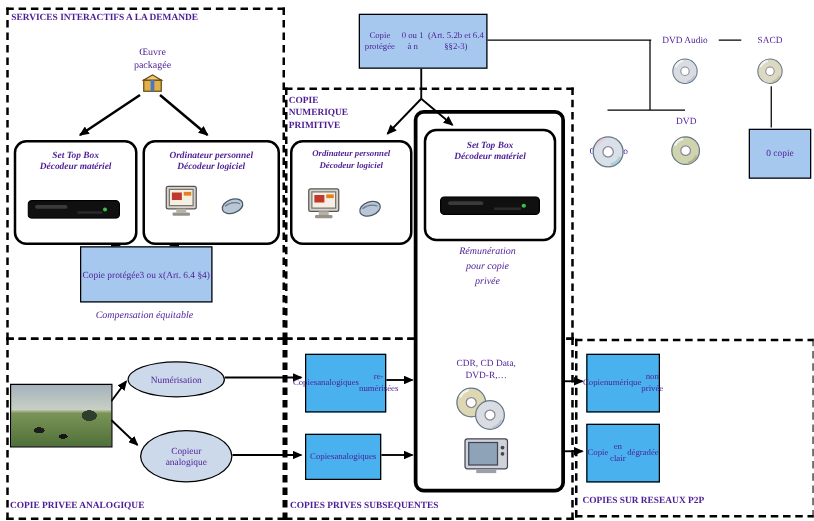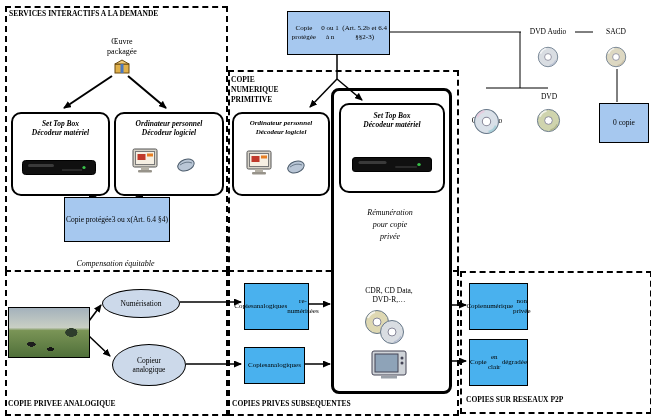--- a/index.html
+++ b/index.html
@@ -1,18 +1,18 @@
 <!DOCTYPE html>
 <html style="--box-blue-light: #a6c8ef; --box-blue-bright: #49b1ee; --ellipse-fill: #ccd9ea;"><head>
 <meta charset="utf-8">
 <style>
   html,body{margin:0;padding:0;background:#fff;}
   #canvas{
     position:relative;width:651px;height:417px;background:#fff;overflow:hidden;
-    font-family:"Liberation Serif","DejaVu Serif",serif;color:#000000;
+    font-family:"Liberation Serif","DejaVu Serif",serif;color:#4c1d95;
   }
   .region{position:absolute;border:2px dashed #000;z-index:1;background:transparent;}
   .region-label{position:absolute;font-weight:bold;font-size:7.5px;z-index:4;line-height:1.3;}
   .region-label span{display:block;}
   .thickbox{position:absolute;border:3px solid #000;border-radius:8px;background:#fff;z-index:2;}
   .rnode{position:absolute;border:2px solid #000;border-radius:10px;background:#fff;text-align:center;z-index:4;}
   .rnode .title{display:block;font-weight:bold;font-style:italic;font-size:7.5px;line-height:1.25;}
   .rnode.small .title{font-size:7px;}
   .bluebox{
     position:absolute;border:1px solid #000;background:var(--box-blue-light,#a6c8ef);
@@ -22,21 +22,21 @@
   .bluebox.bright{background:var(--box-blue-bright,#49b1ee);}
   .bluebox span{display:block;}
   .ellipse{
     position:absolute;border:1px solid #000;border-radius:50%;background:var(--ellipse-fill,#ccd9ea);
     display:flex;flex-direction:column;align-items:center;justify-content:center;
     text-align:center;font-size:7.5px;line-height:1.2;z-index:4;
   }
   .lbl{position:absolute;font-size:7.5px;text-align:center;z-index:4;line-height:1.25;}
   .lbl span{display:block;}
   .medialbl{background:#fff;}
-  .italic{font-style:italic;margin-top:12px;}
+  .italic{font-style:italic;}
   .icon{position:absolute;display:block;line-height:0;}
   .photo{
     position:absolute;width:80px;height:49px;border:1px solid #000;z-index:4;
     background:
       radial-gradient(ellipse 7px 4px at 28% 74%, #1d1d1d 60%, transparent 62%),
       radial-gradient(ellipse 6px 3px at 52% 84%, #151515 60%, transparent 62%),
       radial-gradient(ellipse 10px 7px at 78% 50%, #2e3d2c 60%, transparent 62%),
       linear-gradient(to bottom,#a4b2bc 0%,#c9cfc4 40%,#7a9456 46%,#50703a 100%);
   }
   #wires{position:absolute;left:0;top:0;z-index:3;pointer-events:none;}

